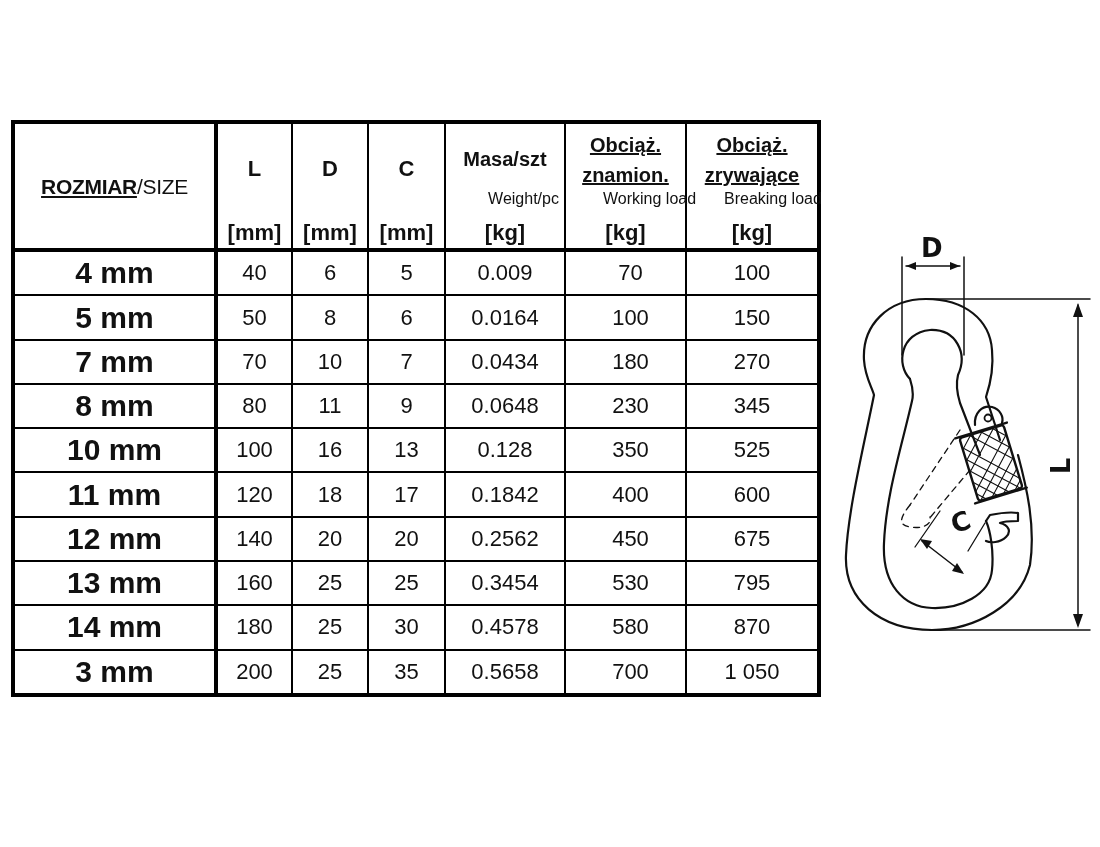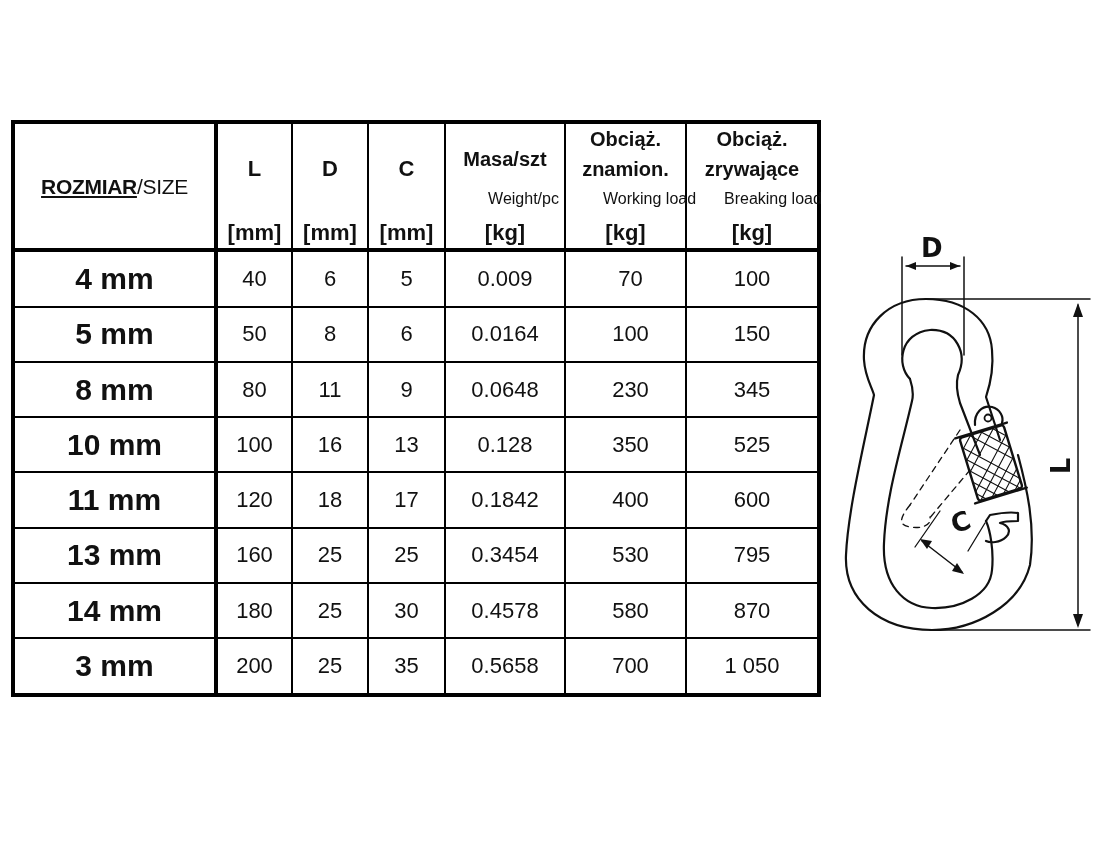--- a/index.html
+++ b/index.html
@@ -82,21 +82,21 @@
       font-size: 22px;
     }
     .hdr-title {
       position: absolute;
       left: 0; right: 0;
       font-weight: bold;
       font-size: 20px;
       line-height: 30px;
     }
     .hdr-title.one { top: 20px; }
-    .hdr-title.two { top: 0; }
+    .hdr-title.two { top: 6px; text-decoration: underline; }
     .hdr-sub {
       position: absolute;
       left: 0; right: 0;
       top: 66px;
       font-size: 16px;
       font-weight: normal;
       white-space: nowrap;
       margin-left: 37px;
     }
     .wl-cell { padding-left: 10px !important; }
@@ -198,20 +198,29 @@
       <tr>
         <td class="size-col">5 mm</td>
         <td>50</td>
         <td>8</td>
         <td>6</td>
         <td>0.0164</td>
         <td class="wl-cell">100</td>
         <td>150</td>
       </tr>
       <tr>
+        <td class="size-col">7 mm</td>
+        <td>70</td>
+        <td>10</td>
+        <td>7</td>
+        <td>0.0434</td>
+        <td class="wl-cell">180</td>
+        <td>270</td>
+      </tr>
+      <tr>
         <td class="size-col">8 mm</td>
         <td>80</td>
         <td>11</td>
         <td>9</td>
         <td>0.0648</td>
         <td class="wl-cell">230</td>
         <td>345</td>
       </tr>
       <tr>
         <td class="size-col">10 mm</td>
@@ -223,20 +232,29 @@
         <td>525</td>
       </tr>
       <tr>
         <td class="size-col">11 mm</td>
         <td>120</td>
         <td>18</td>
         <td>17</td>
         <td>0.1842</td>
         <td class="wl-cell">400</td>
         <td>600</td>
+      </tr>
+      <tr>
+        <td class="size-col">12 mm</td>
+        <td>140</td>
+        <td>20</td>
+        <td>20</td>
+        <td>0.2562</td>
+        <td class="wl-cell">450</td>
+        <td>675</td>
       </tr>
       <tr>
         <td class="size-col">13 mm</td>
         <td>160</td>
         <td>25</td>
         <td>25</td>
         <td>0.3454</td>
         <td class="wl-cell">530</td>
         <td>795</td>
       </tr>

